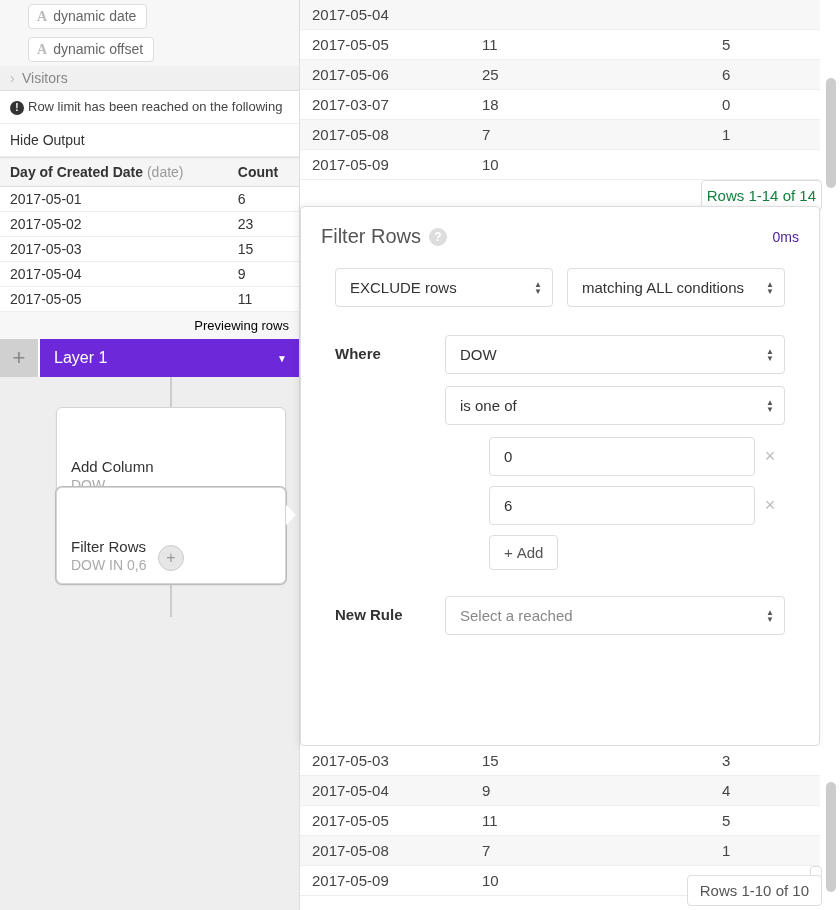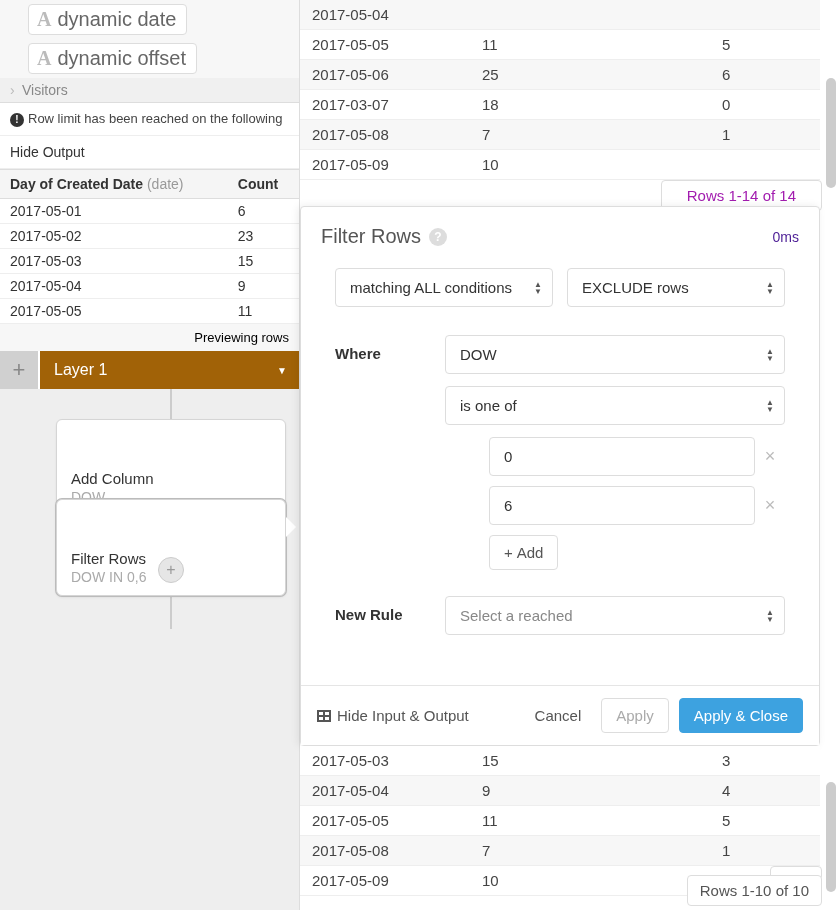--- a/index.html
+++ b/index.html
@@ -1,55 +1,55 @@
 <!DOCTYPE html>
 <html><head>
 <meta charset="utf-8">
 <style>
 * { box-sizing: border-box; margin: 0; padding: 0; }
 body { font-family: -apple-system, BlinkMacSystemFont, "Segoe UI", Helvetica, Arial, sans-serif; font-size: 14px; color: #333; background: #fff; width: 840px; height: 910px; overflow: hidden; position: relative; }
 
 
 .left-panel { position: absolute; left: 0; top: 0; width: 300px; height: 910px; background: #eee; border-right: 1px solid #ddd; }
 .pill-row { padding: 2px 10px 2px 28px; background: #f7f7f7; }
-.pill { display: inline-block; border: 1px solid #ddd; border-radius: 4px; background: #fff; padding: 3px 10px 3px 8px; margin: 2px 0; font-size: 20px; color: #666; }
+.pill { display: inline-block; border: 1px solid #ddd; border-radius: 4px; background: #fff; padding: 3px 10px 3px 8px; margin: 2px 0; font-size: 14px; color: #666; }
 .pill .a-icon { font-family: Georgia, serif; font-weight: bold; color: #bbb; margin-right: 6px; }
 .visitors-row { padding: 4px 10px; background: #f0f0f0; color: #888; font-size: 14px; border-bottom: 1px solid #ddd; }
 .visitors-row .chev { display: inline-block; width: 12px; color: #bbb; }
 .alert-row { background: #fff; border-bottom: 1px solid #eee; padding: 8px 10px; font-size: 13px; color: #444; white-space: nowrap; overflow: hidden; }
 .alert-row .icn { display: inline-block; width: 14px; height: 14px; border-radius: 50%; background: #333; color: #fff; font-size: 10px; line-height: 14px; text-align: center; margin-right: 4px; font-weight: bold; }
 .hide-output-row { background: #fff; border-bottom: 1px solid #eee; padding: 8px 10px; font-size: 14px; color: #333; }
 
 .left-table { width: 100%; border-collapse: collapse; background: #fff; }
 .left-table th { background: #f5f5f5; border-bottom: 1px solid #ddd; border-top: 1px solid #ddd; padding: 6px 10px; text-align: left; font-weight: 600; font-size: 14px; }
 .left-table th .sub { color: #999; font-weight: 400; }
 .left-table td { border-bottom: 1px solid #eee; padding: 4px 10px; font-size: 14px; }
 .preview-row { background: #f7f7f7; color: #000000; text-align: right; padding: 6px 10px; font-size: 13px; white-space: nowrap; overflow: hidden; }
 
 .layer-bar { display: flex; align-items: stretch; height: 38px; margin-top: 0; }
 .layer-plus { width: 40px; background: #d0d0d0; color: #888; font-size: 22px; display: flex; align-items: center; justify-content: center; border-right: 2px solid #fff; }
-.layer-tab { flex: 1; background: #a16207; color: #fff; display: flex; align-items: center; padding: 0 14px; font-size: 16px; position: relative; }
+.layer-tab { flex: 1; background: #6d28d9; color: #fff; display: flex; align-items: center; padding: 0 14px; font-size: 16px; position: relative; }
 .layer-tab .tri { position: absolute; right: 12px; color: #fff; font-size: 10px; }
 
 .canvas { position: relative; height: 560px; background: #eee; }
 .vline { position: absolute; left: 170px; top: 0; width: 2px; height: 240px; background: #ccc; }
 .node { position: absolute; left: 56px; width: 230px; background: #fff; border: 1px solid #d5d5d5; border-radius: 6px; box-shadow: 0 1px 2px rgba(0,0,0,0.08); padding: 10px 14px; }
 .node .ntitle { font-size: 15px; color: #333; margin-bottom: 2px; margin-top: 40px; }
 .node .nsub { font-size: 14px; color: #aaa; }
 .node.active { box-shadow: 0 0 0 1px #bbb, 0 1px 3px rgba(0,0,0,0.1); }
 .node-plus { position: absolute; left: 158px; width: 26px; height: 26px; border-radius: 50%; background: #e6e6e6; border: 1px solid #ccc; color: #999; display: flex; align-items: center; justify-content: center; font-size: 16px; }
 .node-arrow { position: absolute; width: 0; height: 0; border-top: 10px solid transparent; border-bottom: 10px solid transparent; border-left: 10px solid #fff; }
 
 
 .right-top { position: absolute; left: 300px; top: 0; width: 540px; }
 .rt-table { width: 520px; border-collapse: collapse; background: #fff; }
 .rt-table tr { border-bottom: 1px solid #eee; }
 .rt-table tr.alt { background: #f7f7f7; }
 .rt-table td { padding: 6px 12px; font-size: 15px; color: #444; }
-.rt-roll { position: absolute; right: 18px; top: 180px; background: #fff; border: 1px solid #ddd; border-radius: 4px; padding: 6px 25px; font-size: 15px; color: #a21caf; }
+.rt-roll { position: absolute; right: 18px; top: 180px; background: #fff; border: 1px solid #ddd; border-radius: 4px; padding: 6px 5px; font-size: 15px; color: #15803d; }
 .rt-scroll { position: absolute; right: 4px; top: 78px; width: 10px; height: 110px; background: #ccc; border-radius: 5px; }
 
 
 .filter-panel { position: absolute; left: 300px; top: 206px; width: 520px; height: 540px; background: #fff; border: 1px solid #ddd; border-radius: 4px; box-shadow: -2px 0 8px rgba(0,0,0,0.08); }
 .fp-head { display: flex; align-items: center; padding: 18px 20px 10px 20px; }
 .fp-title { font-size: 20px; color: #555; margin-right: 8px; }
 .fp-help { width: 18px; height: 18px; border-radius: 50%; background: #ddd; color: #fff; font-size: 12px; display: flex; align-items: center; justify-content: center; font-weight: bold; }
 .fp-time { margin-left: auto; color: #4c1d95; font-size: 14px; }
 
 .fp-selects { display: flex; gap: 14px; padding: 10px 34px 20px 34px; }
@@ -194,22 +194,22 @@
   <div class="rt-scroll"></div>
 </div>
 
 <div class="filter-panel">
   <div class="fp-head">
     <span class="fp-title">Filter Rows</span>
     <span class="fp-help">?</span>
     <span class="fp-time">0ms</span>
   </div>
   <div class="fp-selects">
+    <div class="fp-sel"><span>EXCLUDE rows</span><span class="updown"></span></div>
     <div class="fp-sel"><span>matching ALL conditions</span><span class="updown"></span></div>
-    <div class="fp-sel"><span>EXCLUDE rows</span><span class="updown"></span></div>
   </div>
   <div class="fp-body">
     <div class="fp-row">
       <div class="fp-label">Where</div>
       <div class="fp-ctrls">
         <div class="fp-sel-full"><span>DOW</span><span class="updown"></span></div>
         <div class="fp-sel-full"><span>is one of</span><span class="updown"></span></div>
         <div class="val-row">
           <div class="val-input"><span>0</span></div>
           <div class="val-x">×</div>
@@ -224,30 +224,20 @@
           </div>
       </div>
     </div>
     <div class="fp-row" style="margin-top:26px">
       <div class="fp-label">New Rule</div>
       <div class="fp-ctrls">
         <div class="fp-sel-full" style="color:#888"><span>Select a reached</span><span class="updown"></span></div>
       </div>
     </div>
   </div>
-  <div class="fp-foot">
-    <div class="hide-io">
-        <span class="grid-icon"></span>
-        <span>Hide Input &amp; Output</span>
-      </div>
-    <div class="spacer"></div>
-    <button class="btn-plain"><span>Cancel</span></button>
-    <button class="btn-muted"><span>Apply</span></button>
-    <button class="btn-primary"><span>Apply &amp; Close</span></button>
-  </div>
 </div>
 
 <div class="right-bottom">
   <table class="rt-table">
       <tbody id="rb-tbody">
         <tr>
           <td style="width:170px">2017-05-03</td>
           <td style="width:240px">15</td>
           <td>3</td>
         </tr>

